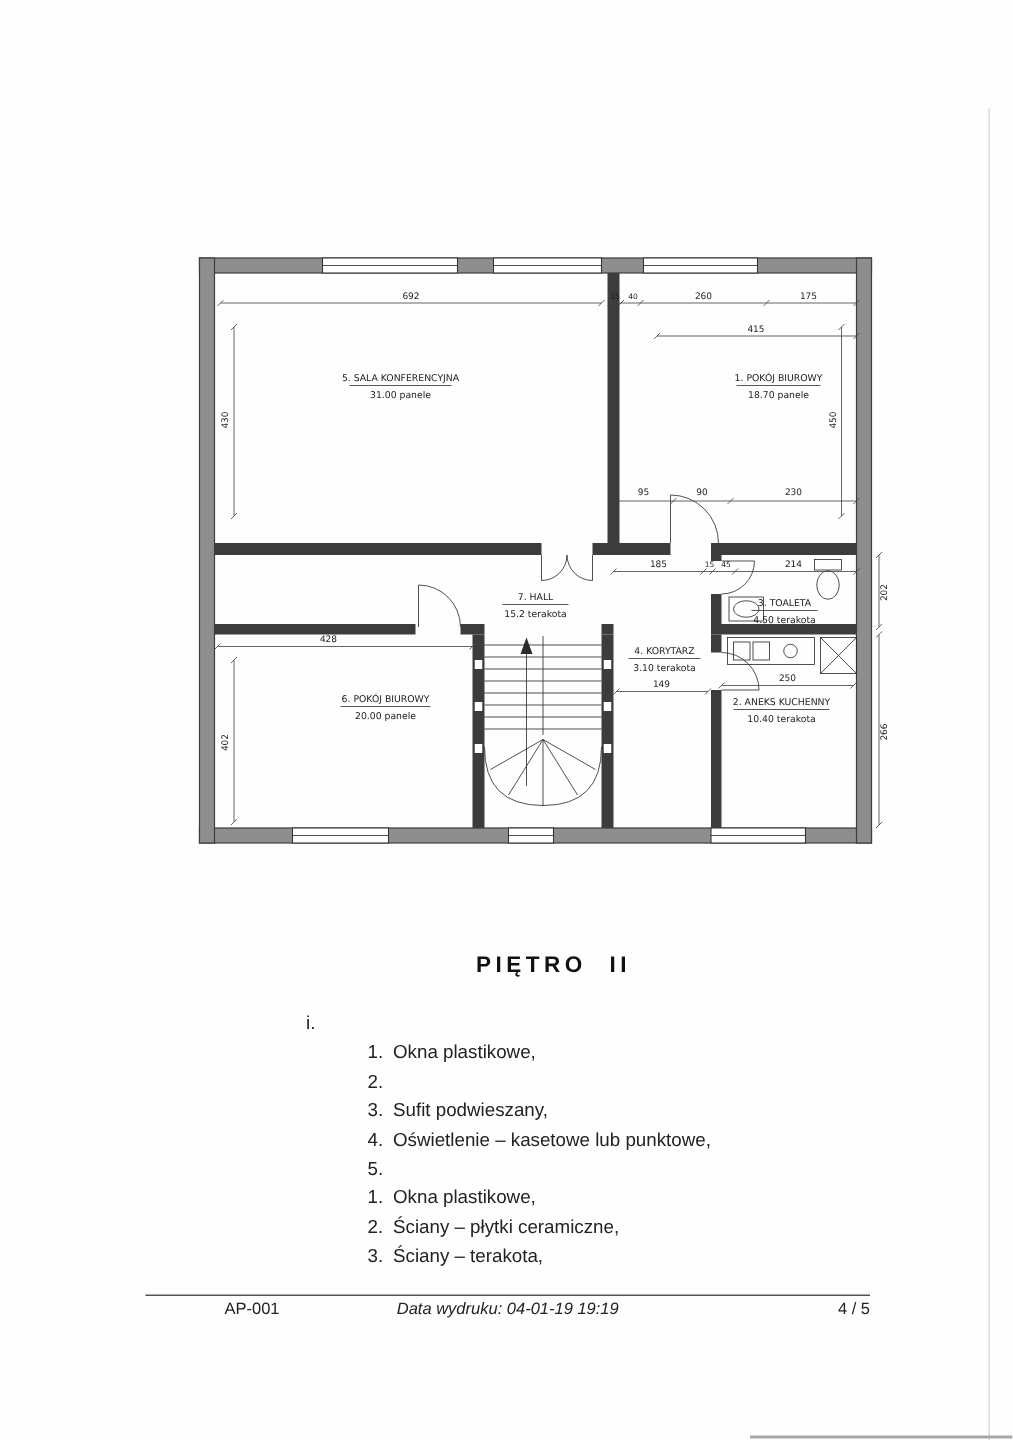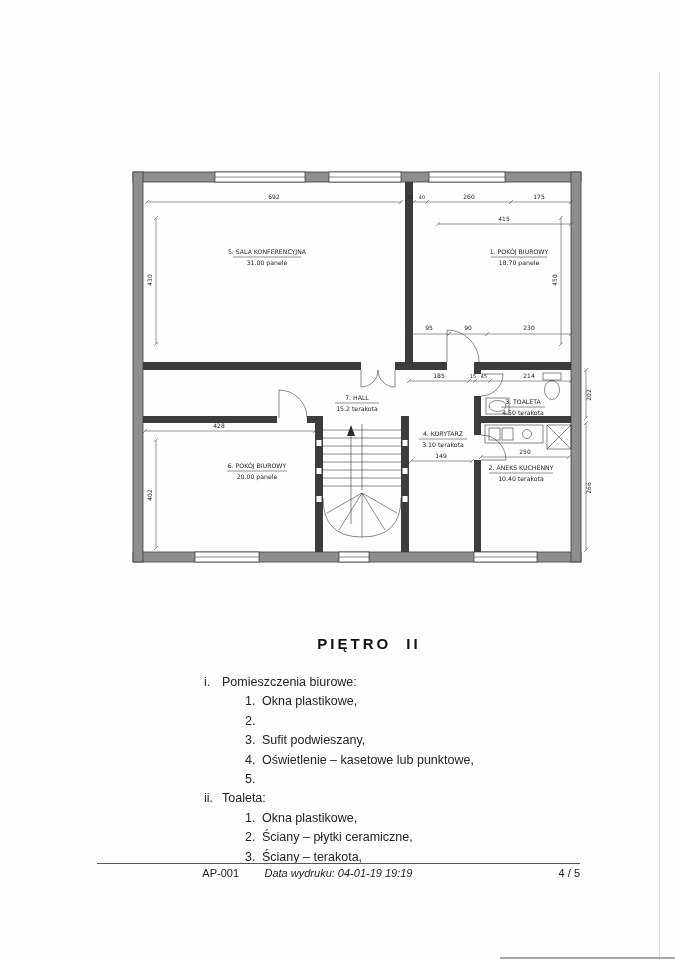--- a/index.html
+++ b/index.html
@@ -29,21 +29,21 @@
   .sec-head{display:flex;}
   .sec-label{width:18px;}
   .items{margin-left:41px;}
   .item{display:flex;}
   .num{width:17px;}
   
   .footer{
     position:absolute;left:97px;top:863px;width:483px;border-top:1px solid #555;
     padding-top:3px;display:flex;font-size:11px;color:#222;
   }
-  .footer .f-left{flex:1;text-align:right;}
+  .footer .f-left{flex:1;text-align:center;}
   .footer .f-center{flex:1.4;text-align:center;font-style:italic;}
   .footer .f-right{flex:1;text-align:right;}
   
   .scan-edge{position:absolute;right:15px;top:72px;bottom:0;width:1px;background:#d9d9d9;}
   .scan-bottom{position:absolute;left:500px;bottom:1px;width:175px;height:2px;background:#a8a8a8;}
 </style>
 </head>
 <body>
 
 <svg class="plan" width="470" height="400" viewBox="0 0 470 400" xmlns="http://www.w3.org/2000/svg">
@@ -202,21 +202,20 @@
     <text class="rn" x="392" y="313">10.40 terakota</text>
   </g>
 </svg>
 
 <div class="page-title">PIĘTRO  II</div>
 
 <div class="specs">
   <div class="sec">
     <div class="sec-head">
       <span class="sec-label">i.</span>
-      <span>Pomieszczenia biurowe:</span>
     </div>
     <div class="items">
       <div class="item">
         <span class="num">1.</span>
         <span>Okna plastikowe,</span>
       </div>
       <div class="item">
         <span class="num">2.</span>
       </div>
       <div class="item">
@@ -226,24 +225,20 @@
       <div class="item">
         <span class="num">4.</span>
         <span>Oświetlenie – kasetowe lub punktowe,</span>
       </div>
       <div class="item">
         <span class="num">5.</span>
       </div>
     </div>
   </div>
   <div class="sec">
-    <div class="sec-head">
-      <span class="sec-label">ii.</span>
-      <span>Toaleta:</span>
-    </div>
     <div class="items">
       <div class="item">
         <span class="num">1.</span>
         <span>Okna plastikowe,</span>
       </div>
       <div class="item">
         <span class="num">2.</span>
         <span>Ściany – płytki ceramiczne,</span>
       </div>
       <div class="item">

